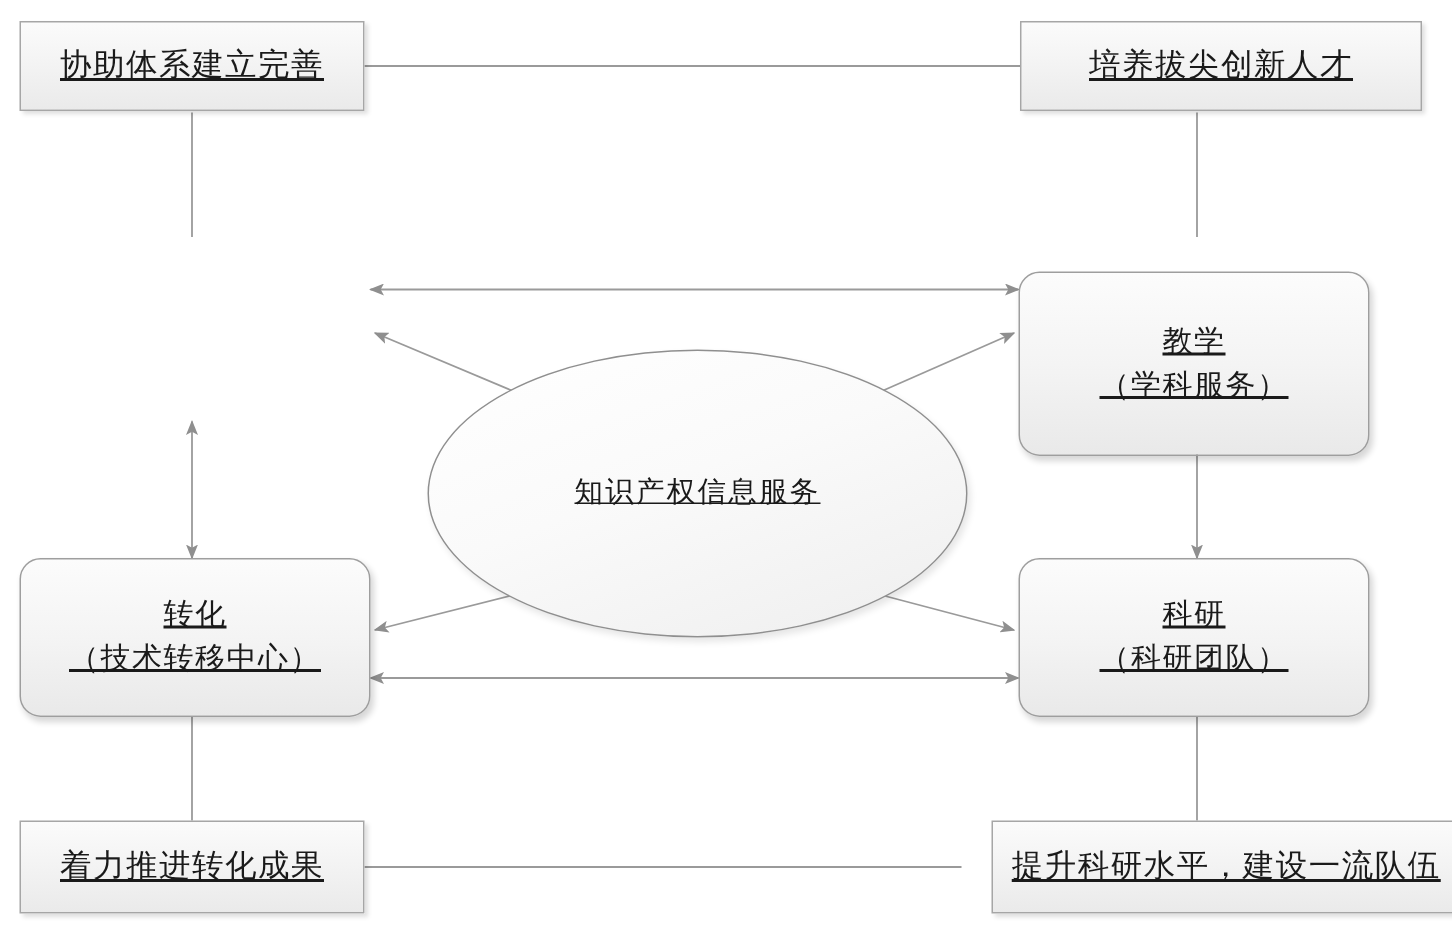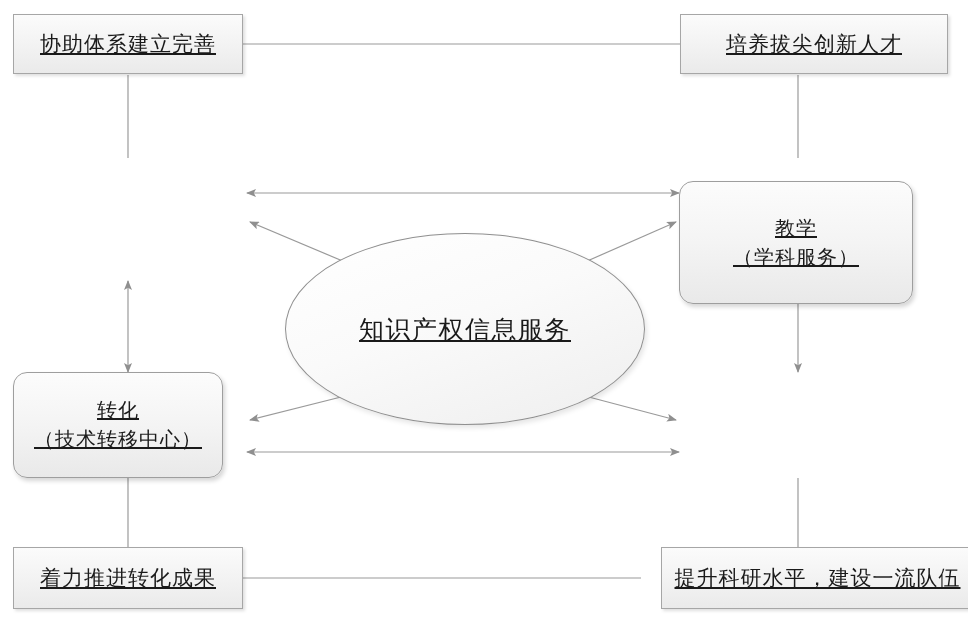--- a/index.html
+++ b/index.html
@@ -50,21 +50,21 @@
     background: linear-gradient(180deg, #fcfcfc 0%, #f4f4f4 50%, #e9e9e9 100%);
     box-shadow: 2px 3px 4px rgba(0,0,0,0.16);
     font-size: 20px;
     letter-spacing: 1px;
   }
   .ellipse-node {
     border: 1px solid #8f8f8f;
     border-radius: 50%;
     background: linear-gradient(160deg, #ffffff 0%, #fafafa 45%, #eeeeee 100%);
     box-shadow: 2px 3px 5px rgba(0,0,0,0.10);
-    font-size: 25px;
+    font-size: 19px;
     letter-spacing: 1.5px;
     z-index: 2;
   }
   .node .label {
     white-space: pre-line;
     display: block;
   }
 </style>
 </head>
 <body>
@@ -117,25 +117,29 @@
   <div class="node rect-node" style="left:680px; top:14px; width:268px; height:60px;">
     <span class="label">培养拔尖创新人才</span>
   </div>
 
 
   <div class="node round-node" style="left:679px; top:158px; width:234px; height:123px;margin-top:23px;">
     <span class="label">教学
 （学科服务）</span>
   </div>
 
-  <div class="node round-node" style="left:13px; top:372px; width:210px; height:106px;">
+  <div class="node round-node" style="left:13px; top:372px; width:234px; height:106px;">
     <span class="label">转化
 （技术转移中心）</span>
   </div>
 
+  <div class="node round-node" style="left:679px; top:372px; width:234px; height:106px;">
+    <span class="label">科研
+（科研团队）</span>
+  </div>
 
   <div class="node rect-node" style="left:13px; top:547px; width:230px; height:62px;">
     <span class="label">着力推进转化成果</span>
   </div>
 
   <div class="node rect-node" style="left:641px; top:547px; width:313px; height:62px;margin-left:20px;">
     <span class="label">提升科研水平，建设一流队伍</span>
   </div>
 
   <div class="node ellipse-node" style="left:285px; top:233px; width:360px; height:192px;">

